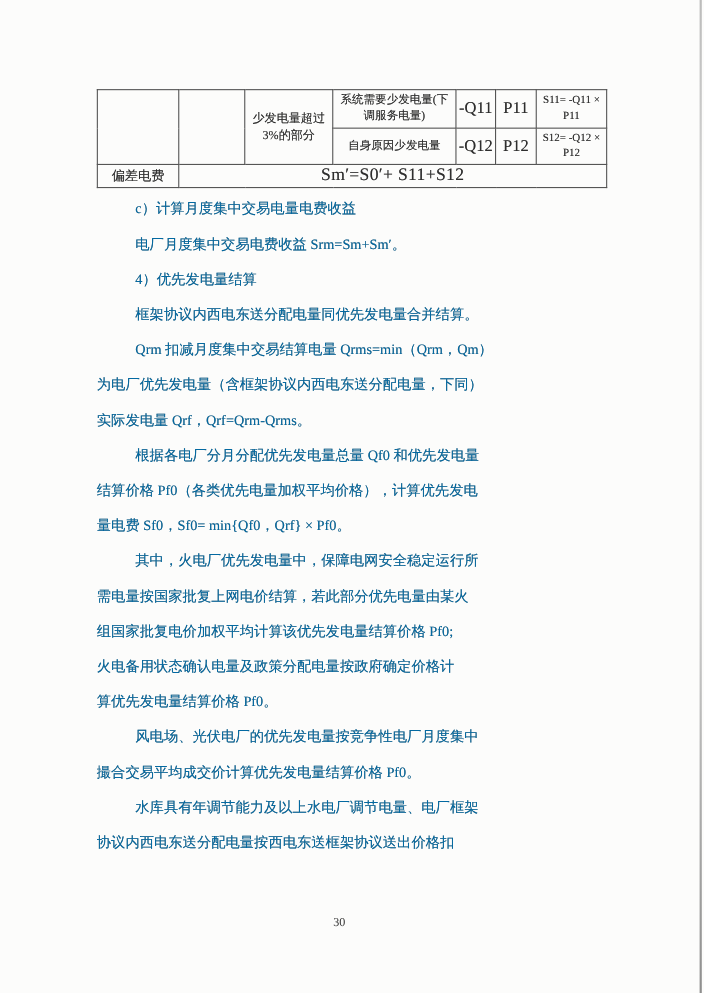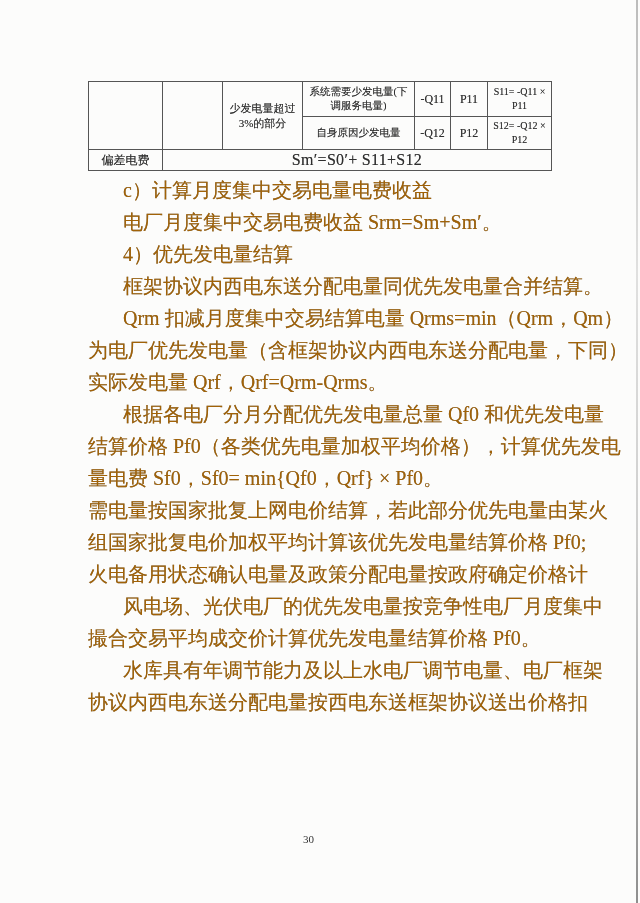--- a/index.html
+++ b/index.html
@@ -39,36 +39,36 @@
     padding: 1px 2px;
     color: #2e2e2e;
     overflow: hidden;
     text-shadow: 0 0 0.5px rgba(50,50,50,0.55);
   }
   tr.t-row-1 { height: 35px; }
   tr.t-row-2 { height: 33px; }
   tr.t-row-footer { height: 14px; }
   td.shortfall-cell { font-size: 11px; line-height: 15px; }
   td.desc-cell      { font-size: 10.5px; line-height: 14px; }
-  td.qty-cell, td.price-cell { font-size: 12px; line-height: 12px; }
+  td.qty-cell, td.price-cell { font-size: 15px; line-height: 12px; }
   td.formula-cell   { font-size: 10px; line-height: 14px; }
   td.fee-label-cell { font-size: 12px; }
   td.fee-formula-cell { font-size: 16px; letter-spacing: 0.3px; }
   
   .body-text {
     position: absolute;
     left: 88px; top: 174px;
     width: 470px;
   }
   .body-text .line {
     height: 32px;
     line-height: 32px;
-    font-size: 20px;
+    font-size: 13px;
     white-space: nowrap;
-    color: #a16207;
+    color: #0369a1;
     text-shadow: 0 0 0.6px rgba(45,45,45,0.55);
   }
   .body-text .line.indent { padding-left: 35px; }
   
   .page-number {
     position: absolute;
     left: 76px; top: 829px;
     width: 465px; height: 20px;
     line-height: 20px;
     text-align: center;
@@ -118,23 +118,25 @@
       <div class="line indent">c）计算月度集中交易电量电费收益</div>
       <div class="line indent">电厂月度集中交易电费收益 Srm=Sm+Sm′。</div>
       <div class="line indent">4）优先发电量结算</div>
       <div class="line indent">框架协议内西电东送分配电量同优先发电量合并结算。</div>
       <div class="line indent">Qrm 扣减月度集中交易结算电量 Qrms=min（Qrm，Qm）</div>
       <div class="line">为电厂优先发电量（含框架协议内西电东送分配电量，下同）</div>
       <div class="line">实际发电量 Qrf，Qrf=Qrm-Qrms。</div>
       <div class="line indent">根据各电厂分月分配优先发电量总量 Qf0 和优先发电量</div>
       <div class="line">结算价格 Pf0（各类优先电量加权平均价格），计算优先发电</div>
       <div class="line">量电费 Sf0，Sf0= min{Qf0，Qrf} × Pf0。</div>
+      <div class="line indent">其中，火电厂优先发电量中，保障电网安全稳定运行所</div>
       <div class="line">需电量按国家批复上网电价结算，若此部分优先电量由某火</div>
       <div class="line">组国家批复电价加权平均计算该优先发电量结算价格 Pf0;</div>
       <div class="line">火电备用状态确认电量及政策分配电量按政府确定价格计</div>
+      <div class="line">算优先发电量结算价格 Pf0。</div>
       <div class="line indent">风电场、光伏电厂的优先发电量按竞争性电厂月度集中</div>
       <div class="line">撮合交易平均成交价计算优先发电量结算价格 Pf0。</div>
       <div class="line indent">水库具有年调节能力及以上水电厂调节电量、电厂框架</div>
       <div class="line">协议内西电东送分配电量按西电东送框架协议送出价格扣</div>
     </div>
 
   <div class="page-number">30</div>
 
   <div class="edge-line"></div>
 

